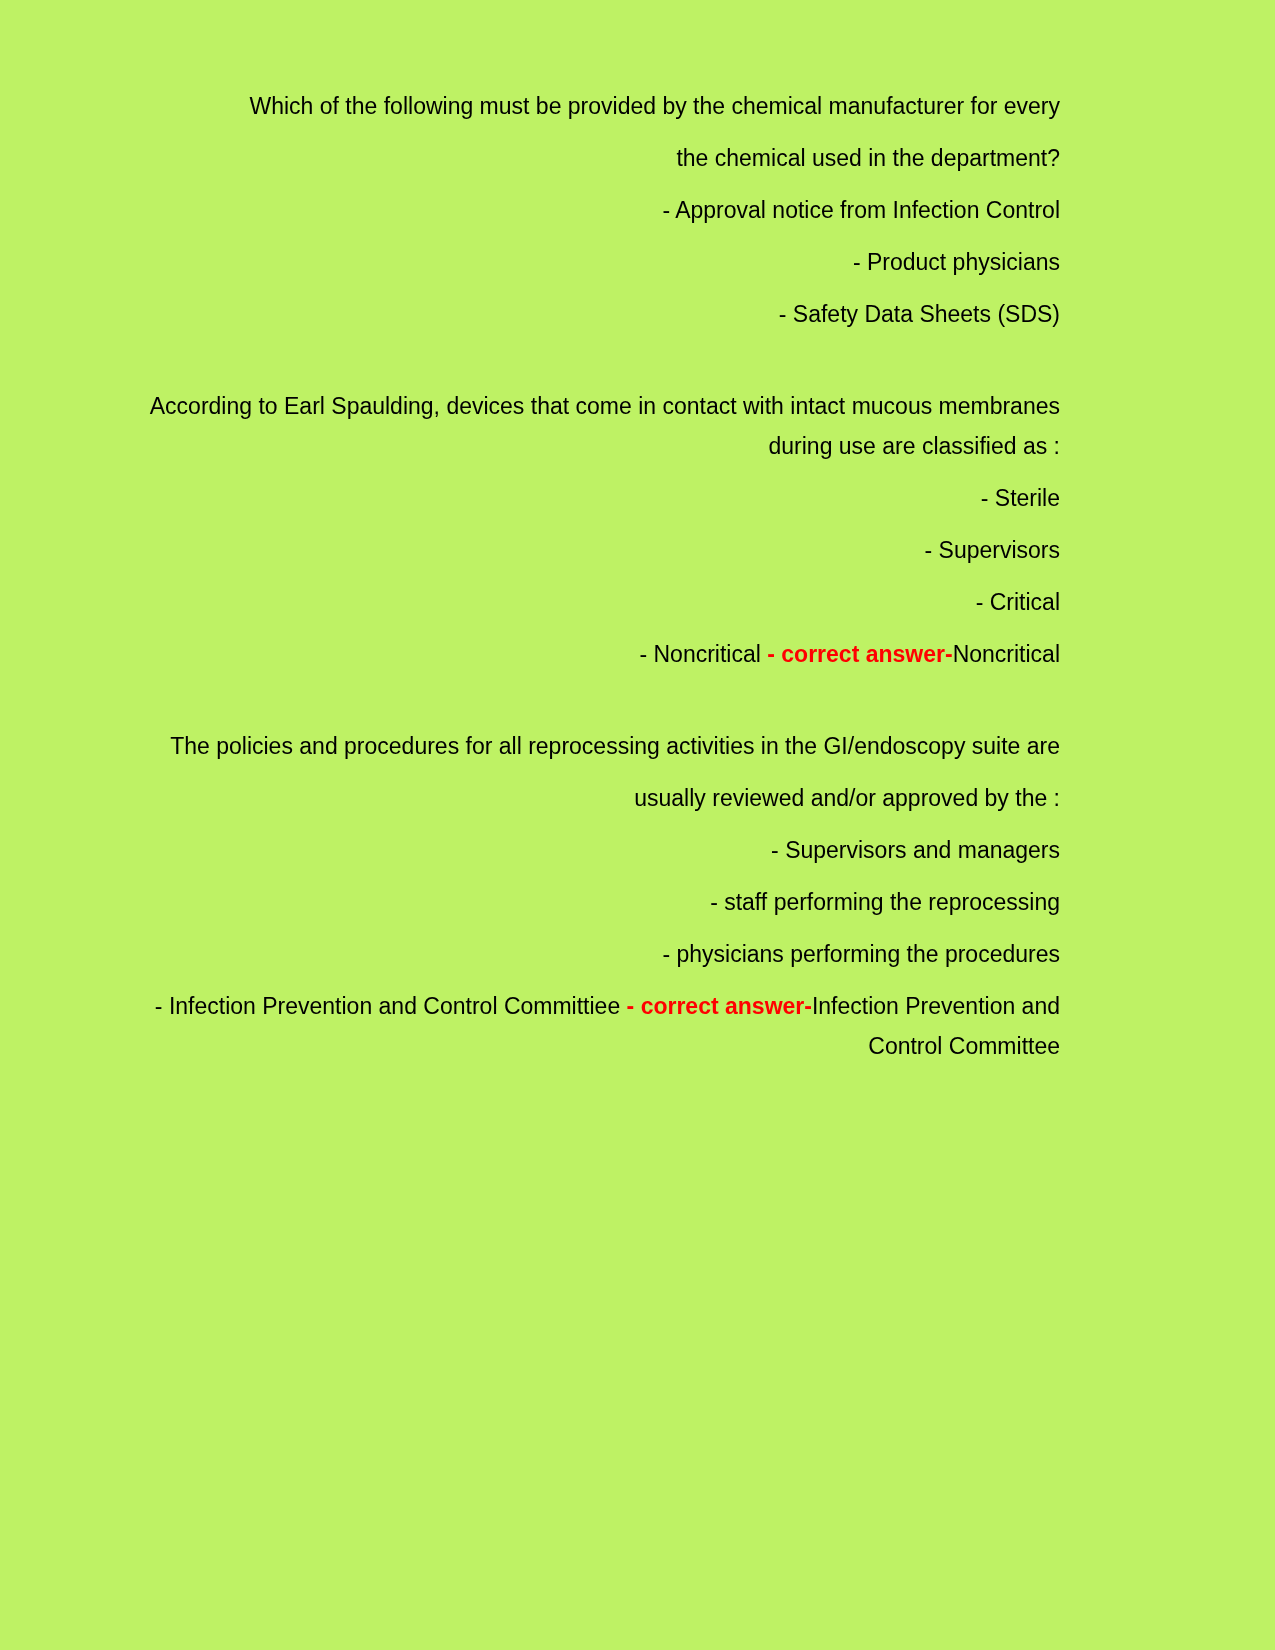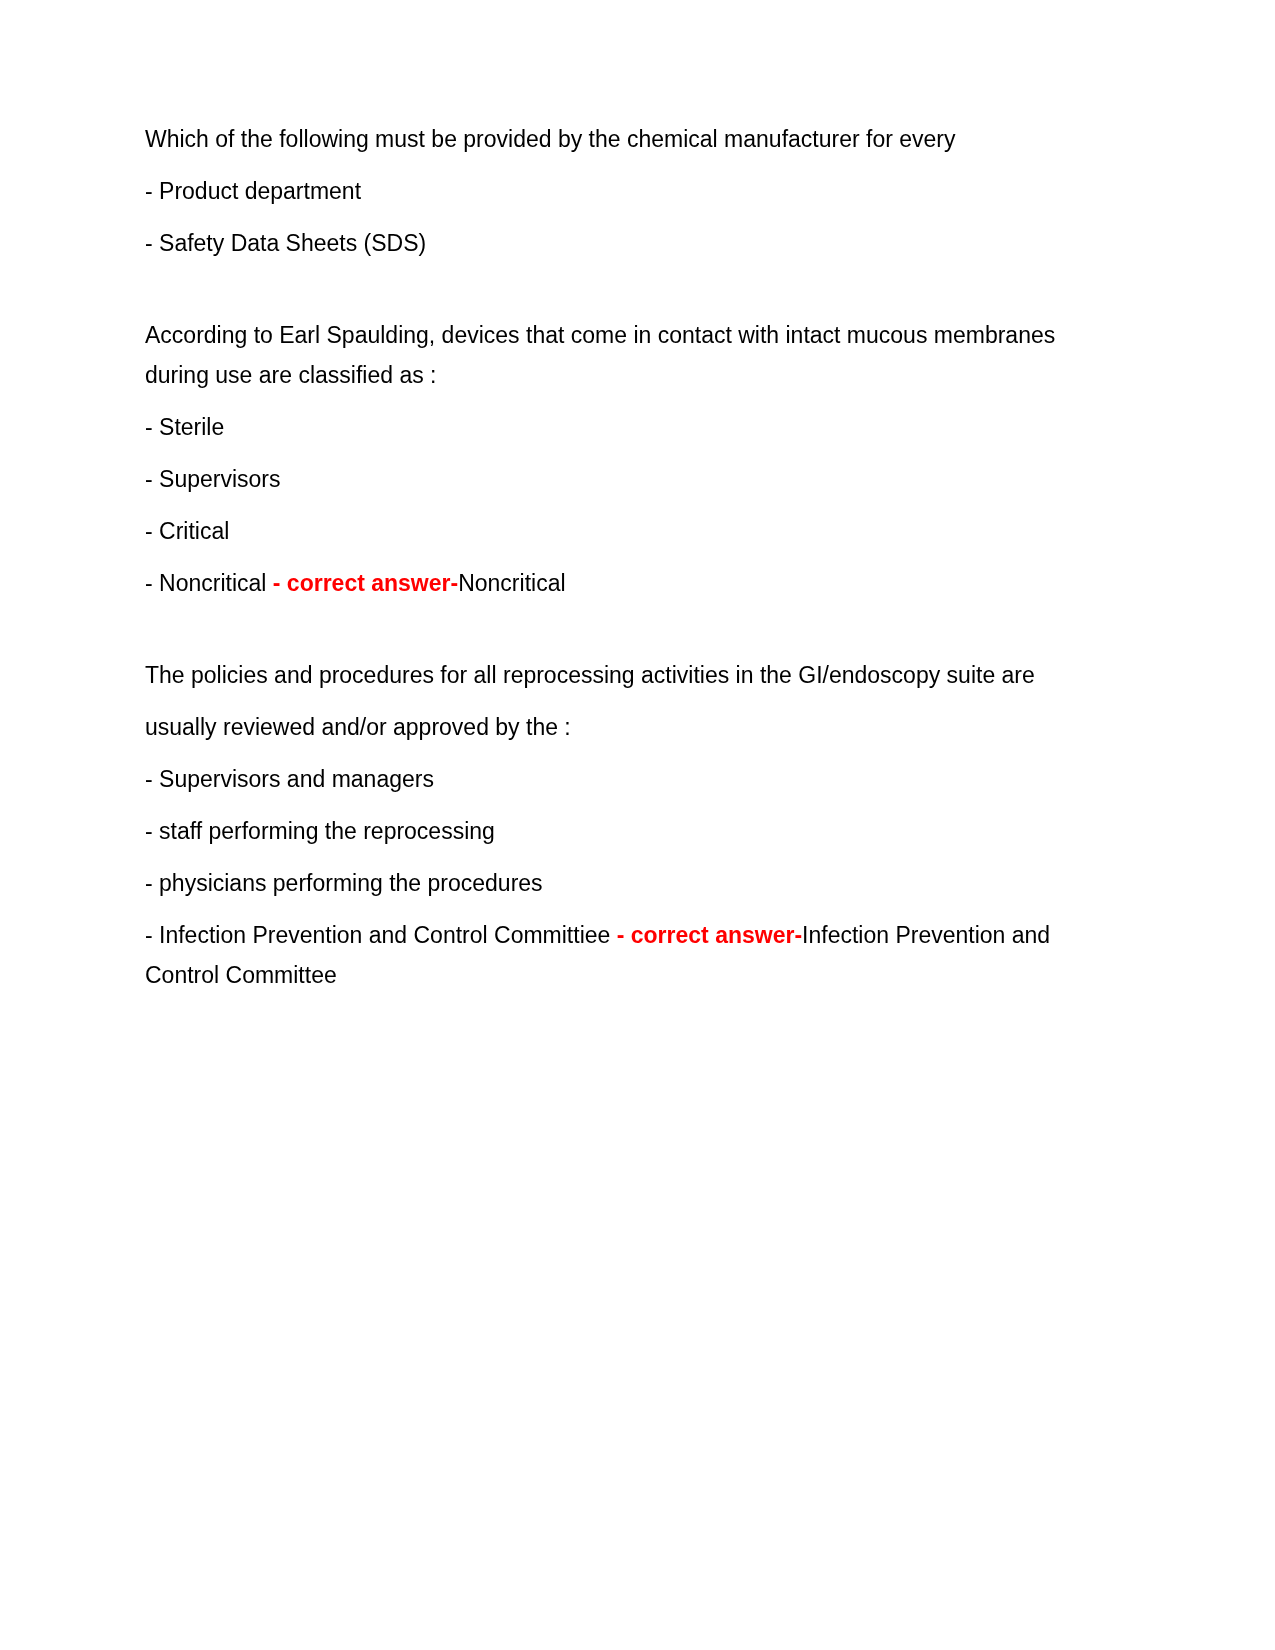--- a/index.html
+++ b/index.html
@@ -7,25 +7,26 @@
     padding: 0;
   }
   body {
     font-family: "Liberation Sans", "DejaVu Sans", sans-serif;
     background: #d1d1d1;
   }
   .page {
     position: relative;
     width: 1275px;
     height: 1650px;
-    background: #ffffff;
+    background: #bef264;
     box-sizing: border-box;
-    padding: 119px 215px 0 145px;
+    padding: 86px 215px 0 145px;
     overflow: hidden;
     color: #000000;
+    text-align: right;
   }
   .content {
     font-size: 23px;
     line-height: 40px;
     color: #000000;
   }
   .question {
     margin: 0 0 52px 0;
   }
   .question p {
@@ -36,21 +37,23 @@
     font-weight: bold;
   }
 </style>
 </head>
 <body>
 
 <div class="page">
   <div class="content" id="questions-container">
       <div class="question">
         <p>Which of the following must be provided by the chemical manufacturer for every</p>
-        <p><span>- Product department</span></p>
+        <p>the chemical used in the department?</p>
+        <p><span>- Approval notice from Infection Control</span></p>
+        <p><span>- Product physicians</span></p>
         <p><span>- Safety Data Sheets (SDS)</span></p>
       </div>
       <div class="question">
         <p>According to Earl Spaulding, devices that come in contact with intact mucous membranes during use are classified as :</p>
         <p><span>- Sterile</span></p>
         <p><span>- Supervisors</span></p>
         <p><span>- Critical</span></p>
         <p><span>- Noncritical </span><span class="correct-marker">- correct answer-</span><span>Noncritical</span></p>
       </div>
       <div class="question">

